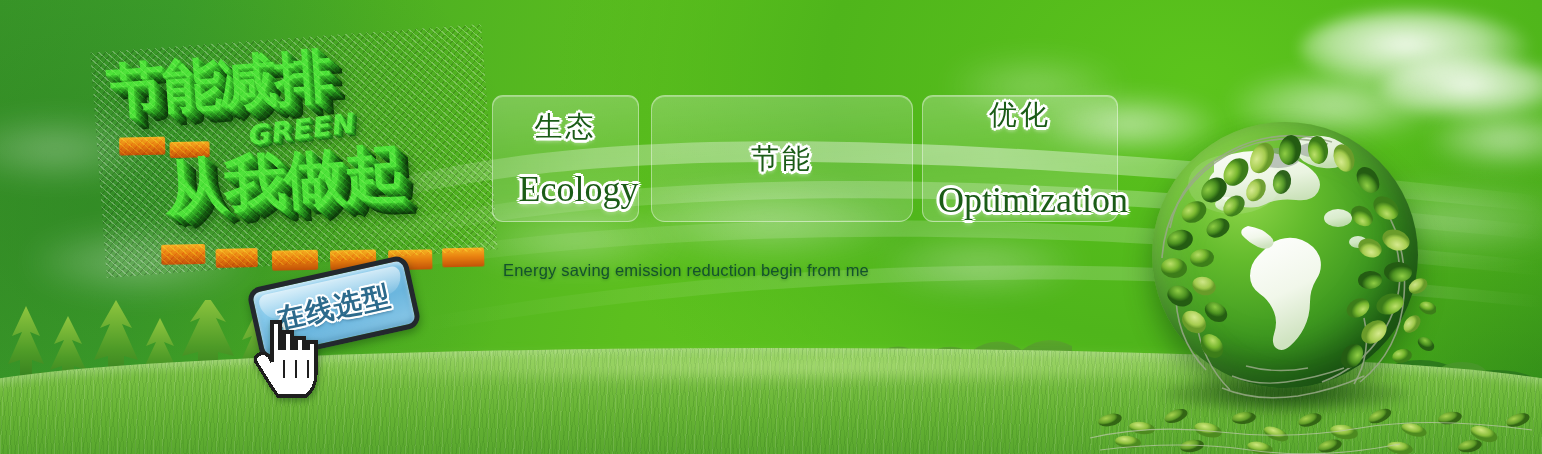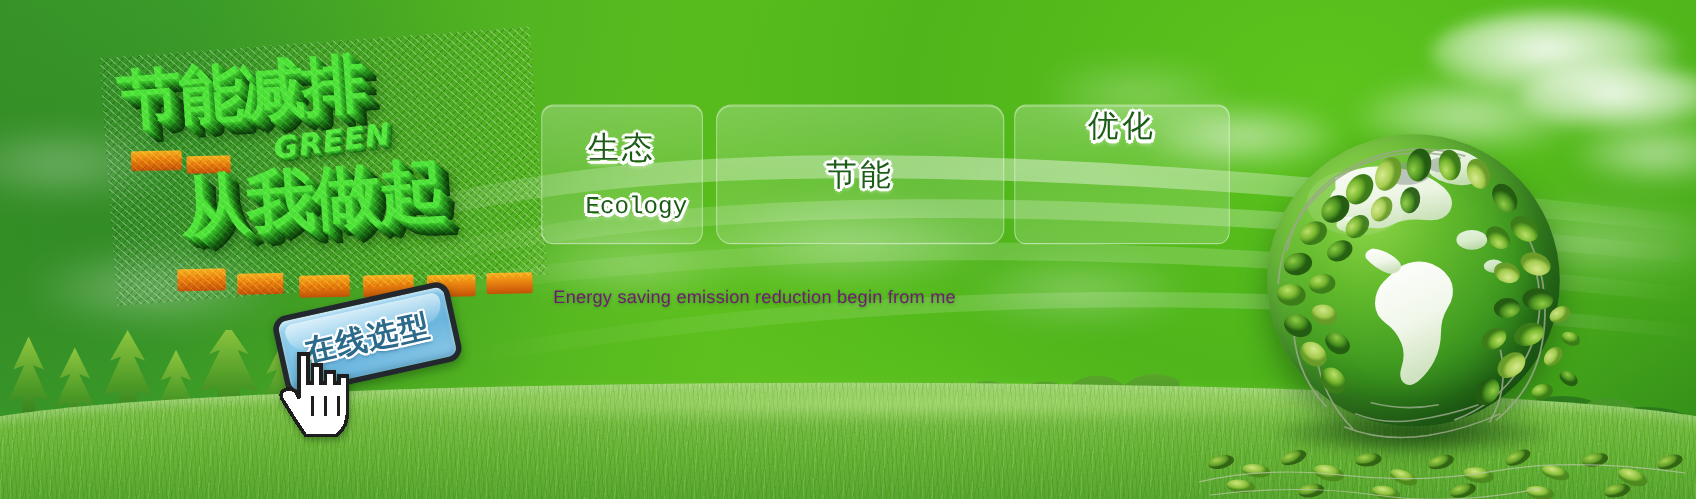--- a/index.html
+++ b/index.html
@@ -147,37 +147,37 @@
     font-family: "DejaVu Sans", "Liberation Sans", sans-serif;
     font-size: 28px; font-weight: 400;
     color: #1b5c17; letter-spacing: 3px;
     text-shadow:
       -2px -2px 0 #fff,  2px -2px 0 #fff, -2px  2px 0 #fff,  2px  2px 0 #fff,
       -2px  0   0 #fff,  2px  0   0 #fff,  0   -2px 0 #fff,  0    2px 0 #fff,
       -3px  0   0 #fff,  3px  0   0 #fff,  0   -3px 0 #fff,  0    3px 0 #fff,
        0    3px 4px rgba(255,255,255,.9);
   }
   .card-en {
-    font-family: Liberation Mono, monospace;
-    font-size: 22px; font-weight: 400;
+    font-family: Liberation Serif, serif;
+    font-size: 36px; font-weight: 400;
     color: #1b5c17; letter-spacing: 0px;
     text-shadow:
       -2px -2px 0 #fff,  2px -2px 0 #fff, -2px  2px 0 #fff,  2px  2px 0 #fff,
       -2px  0   0 #fff,  2px  0   0 #fff,  0   -2px 0 #fff,  0    2px 0 #fff,
       -3px  0   0 #fff,  3px  0   0 #fff,  0   -3px 0 #fff,  0    3px 0 #fff,
        0    3px 5px rgba(255,255,255,.85);
     white-space: nowrap;
     margin-left: 26px;
   }
 
   
   #subtitle {
     position: absolute; left: 503px; top: 261px;
     font-family: "Liberation Sans", sans-serif;
-    font-size: 16.5px; color: #701a75;
+    font-size: 16.5px; color: #14532d;
     letter-spacing: .2px;
     text-shadow: 0 1px 3px rgba(30,90,20,.45);
     white-space: nowrap;
   }
 
   
   #cta-wrap {
     position: absolute; left: 252px; top: 271px;
     width: 164px; height: 74px;
     transform: rotate(-12.5deg);
@@ -379,20 +379,21 @@
       <div class="card-cn">生态</div>
       <div class="card-en">Ecology</div>
     </div>
 
     <div class="card" style="left:159px; width:262px;border-radius:14px;">
       <div class="card-cn">节能</div>
     </div>
 
     <div class="card" style="left:430px; width:196px;justify-content:space-between;">
       <div class="card-cn">优化</div>
+      <div class="card-en">Optimization</div>
     </div>
   </div>
 
   <div id="subtitle">Energy saving emission reduction begin from me</div>
 
   <div id="cta-wrap">
     <div id="cta-button">
       <div id="cta-gloss"></div>
     </div>
     <div id="cta-label">在线选型</div>

